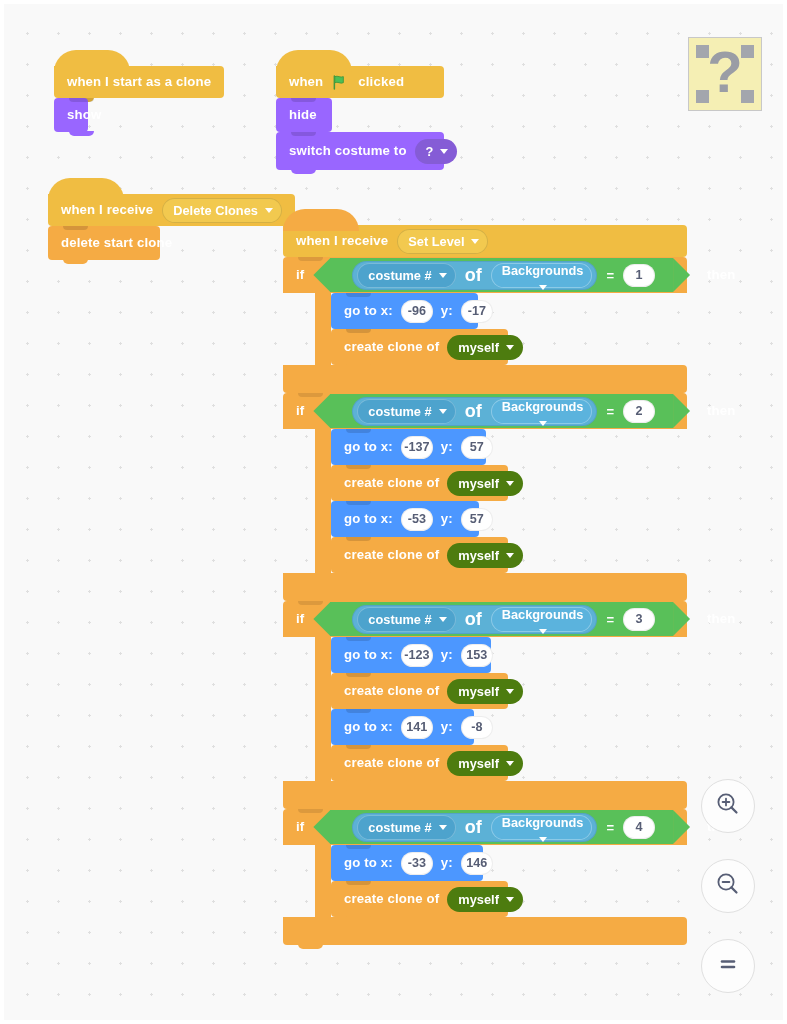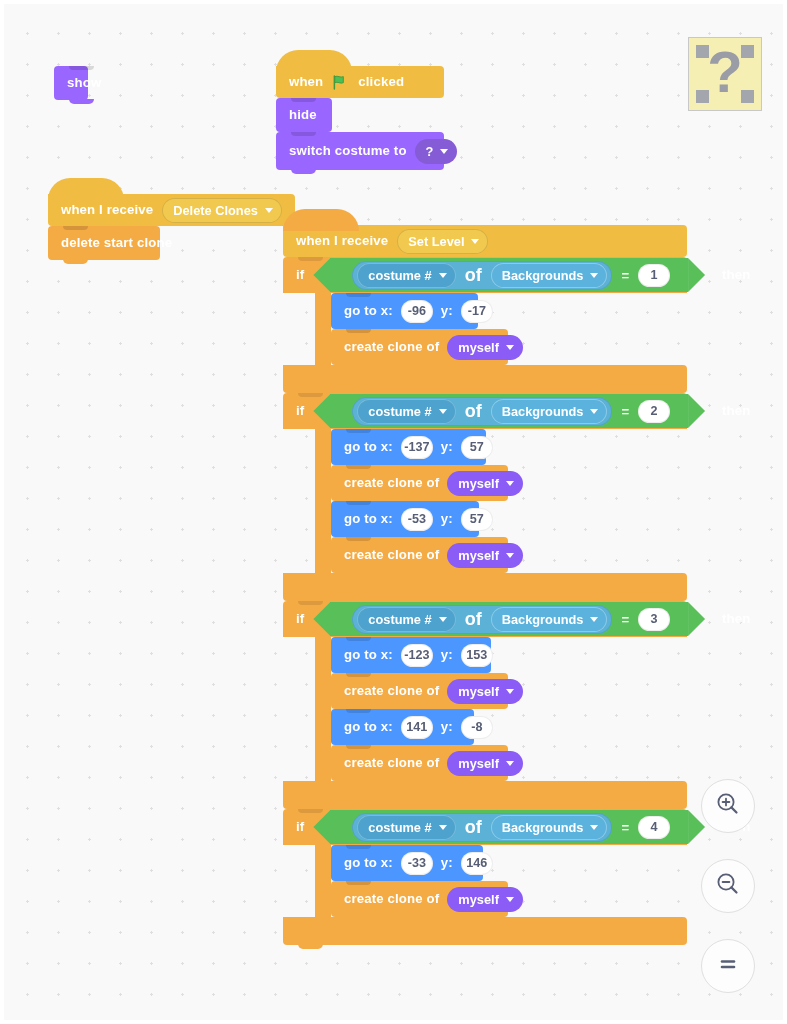--- a/index.html
+++ b/index.html
@@ -108,23 +108,23 @@
     border-radius: 14px;
     height: 25px;
     padding: 0 9px 0 11px;
     display: inline-flex; align-items: center; gap: 7px;
     font-size: 12.8px; font-weight: bold;
     color: #ffffff;
     white-space: nowrap;
   }
   .dd.ev    { background: #f2c94f; box-shadow: inset 0 0 0 1px rgba(0,0,0,.12); text-align: right; }
   .dd.looks { background: #855cd6; }
-  .dd.ctrl  { background: #8b5cf6; }
+  .dd.ctrl  { background: #4d7c0f; }
   .dd.sens  { background: #4da3cd; box-shadow: inset 0 0 0 1px rgba(255,255,255,.25); }
-  .dd.sens2 { background: #5bb3dd; box-shadow: inset 0 0 0 1px rgba(255,255,255,.3); }
+  .dd.sens2 { background: #5bb3dd; box-shadow: inset 0 0 0 1px rgba(255,255,255,.3); flex-direction: column; }
   .caret {
     width: 0; height: 0;
     border-left: 4.5px solid transparent;
     border-right: 4.5px solid transparent;
     border-top: 5px solid #ffffff;
     flex: none;
   }
 
   
   .cblock { position: relative; }
@@ -232,20 +232,23 @@
   #zoom-in    { left: 697px; top: 775px; }
   #zoom-out   { left: 697px; top: 855px; }
   #zoom-reset { left: 697px; top: 935px; }
 </style>
 </head>
 <body>
 
 <div id="workspace">
 
   <div class="script" style="left:50px; top:62px;">
+    <div class="hat notch-b">
+      <span class="blk-txt">when I start as a clone</span>
+    </div>
     <div class="stack looks notch-b" style="width:34px; margin-top:0;">
       <span class="blk-txt">show</span>
     </div>
   </div>
 
   <div class="script" style="left:44px; top:190px;">
     <div class="hat notch-b">
       <span class="blk-txt">when I receive</span>
       <span class="dd ev">
         <span>Delete Clones</span>

